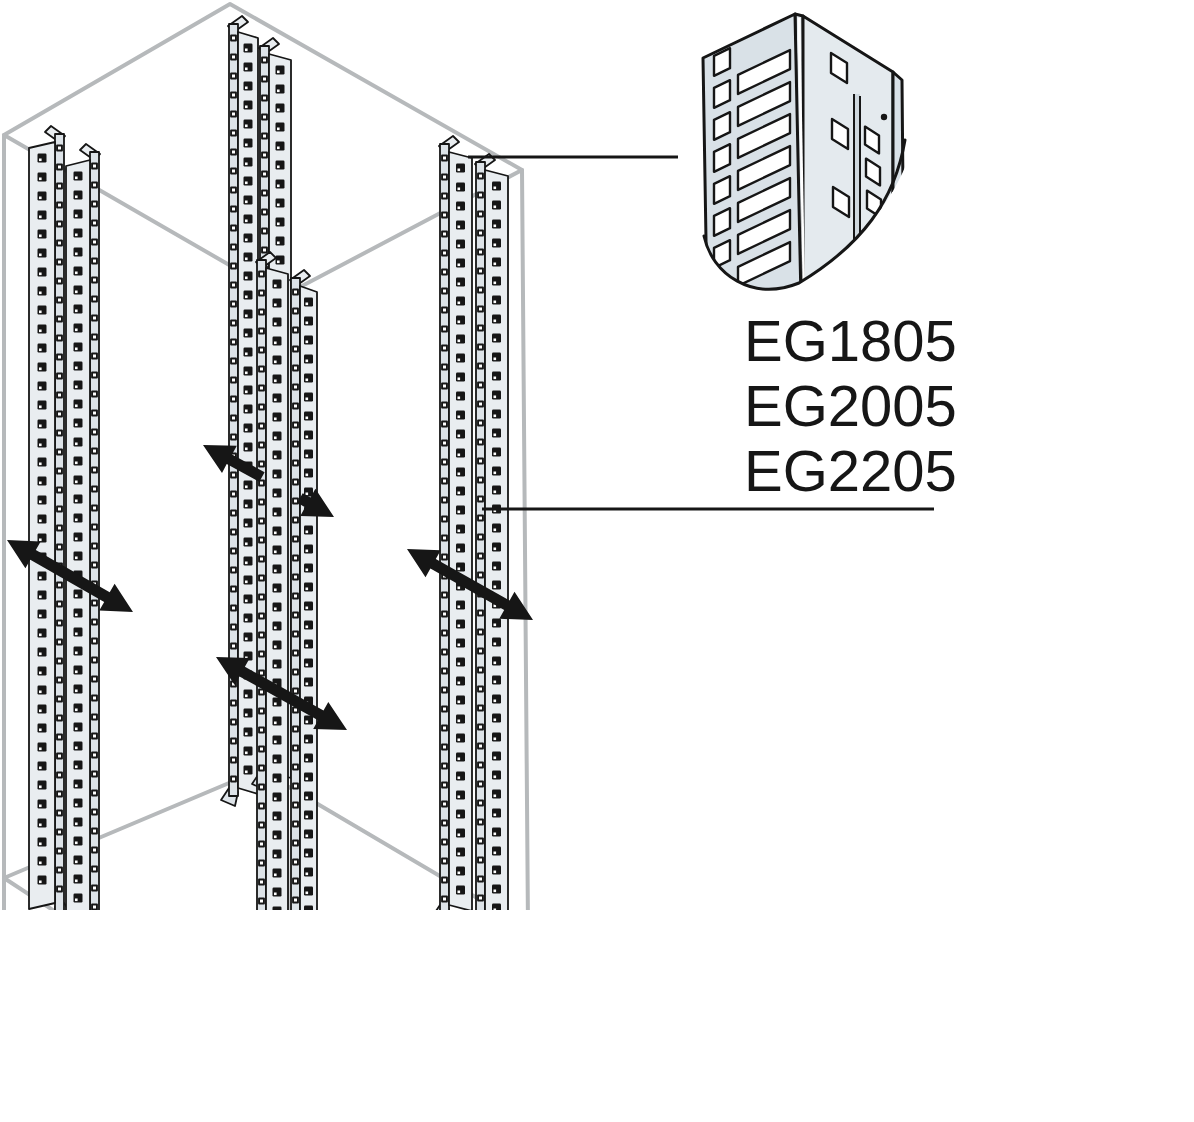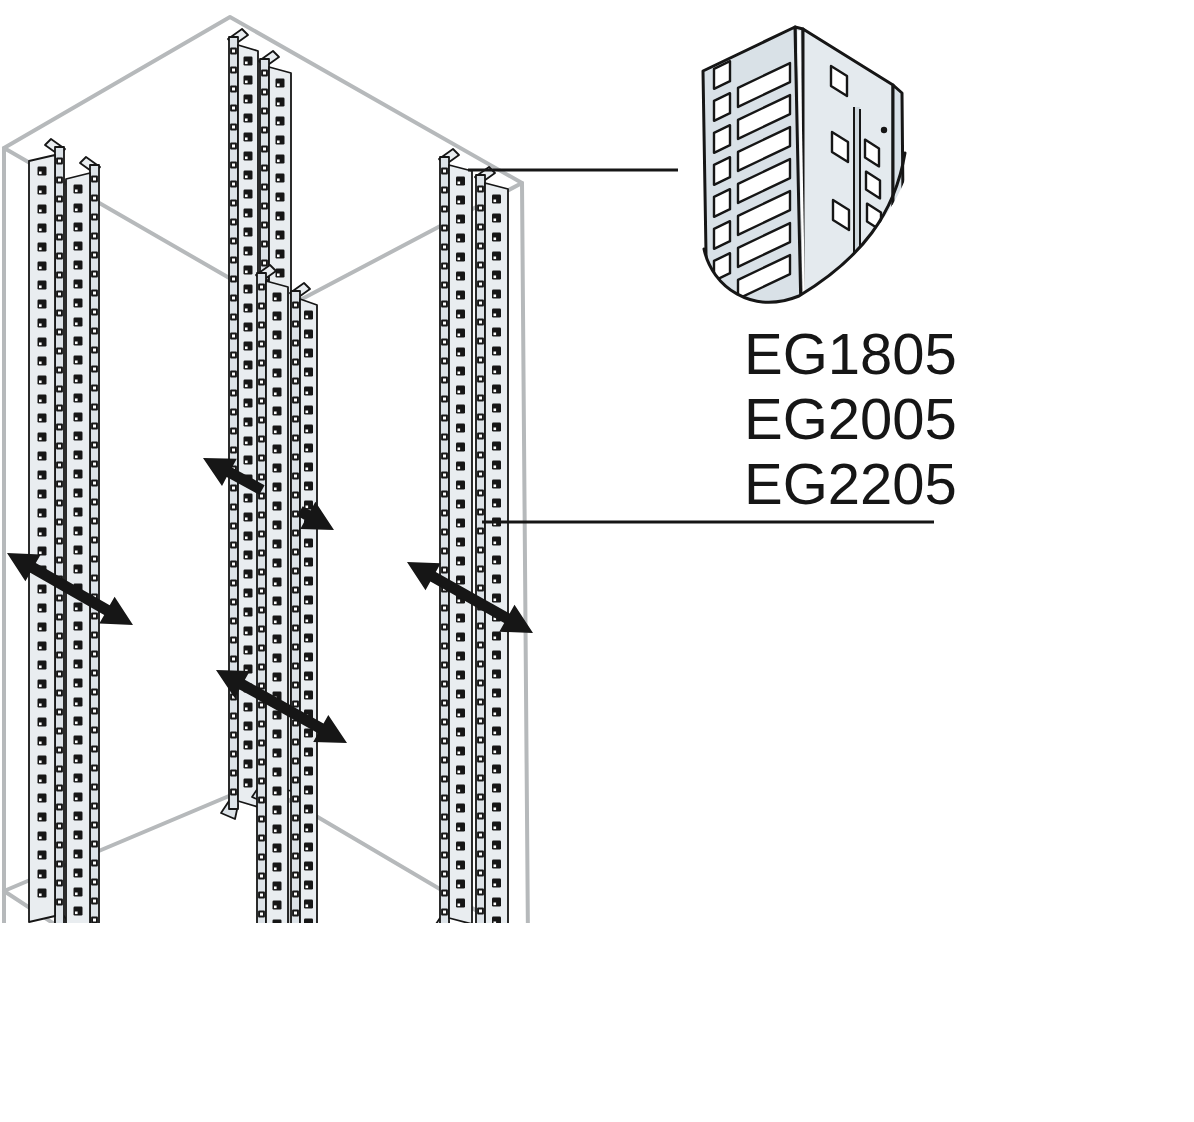--- a/index.html
+++ b/index.html
@@ -2,21 +2,20 @@
 <html><head>
 <meta charset="utf-8">
 <style>
   html,body{margin:0;padding:0;background:#ffffff;}
   .stage{
     position:relative;
     width:1194px;height:910px;
     background:#ffffff;
     font-family:"Liberation Sans", sans-serif;
     overflow:hidden;
-    margin-top:13px;
   }
   svg{position:absolute;left:0;top:0;}
   .code-text{
     font-family:"Liberation Sans", sans-serif;
     font-size:58px;
     fill:#161616;
     letter-spacing:0px;
   }
 </style>
 </head>

